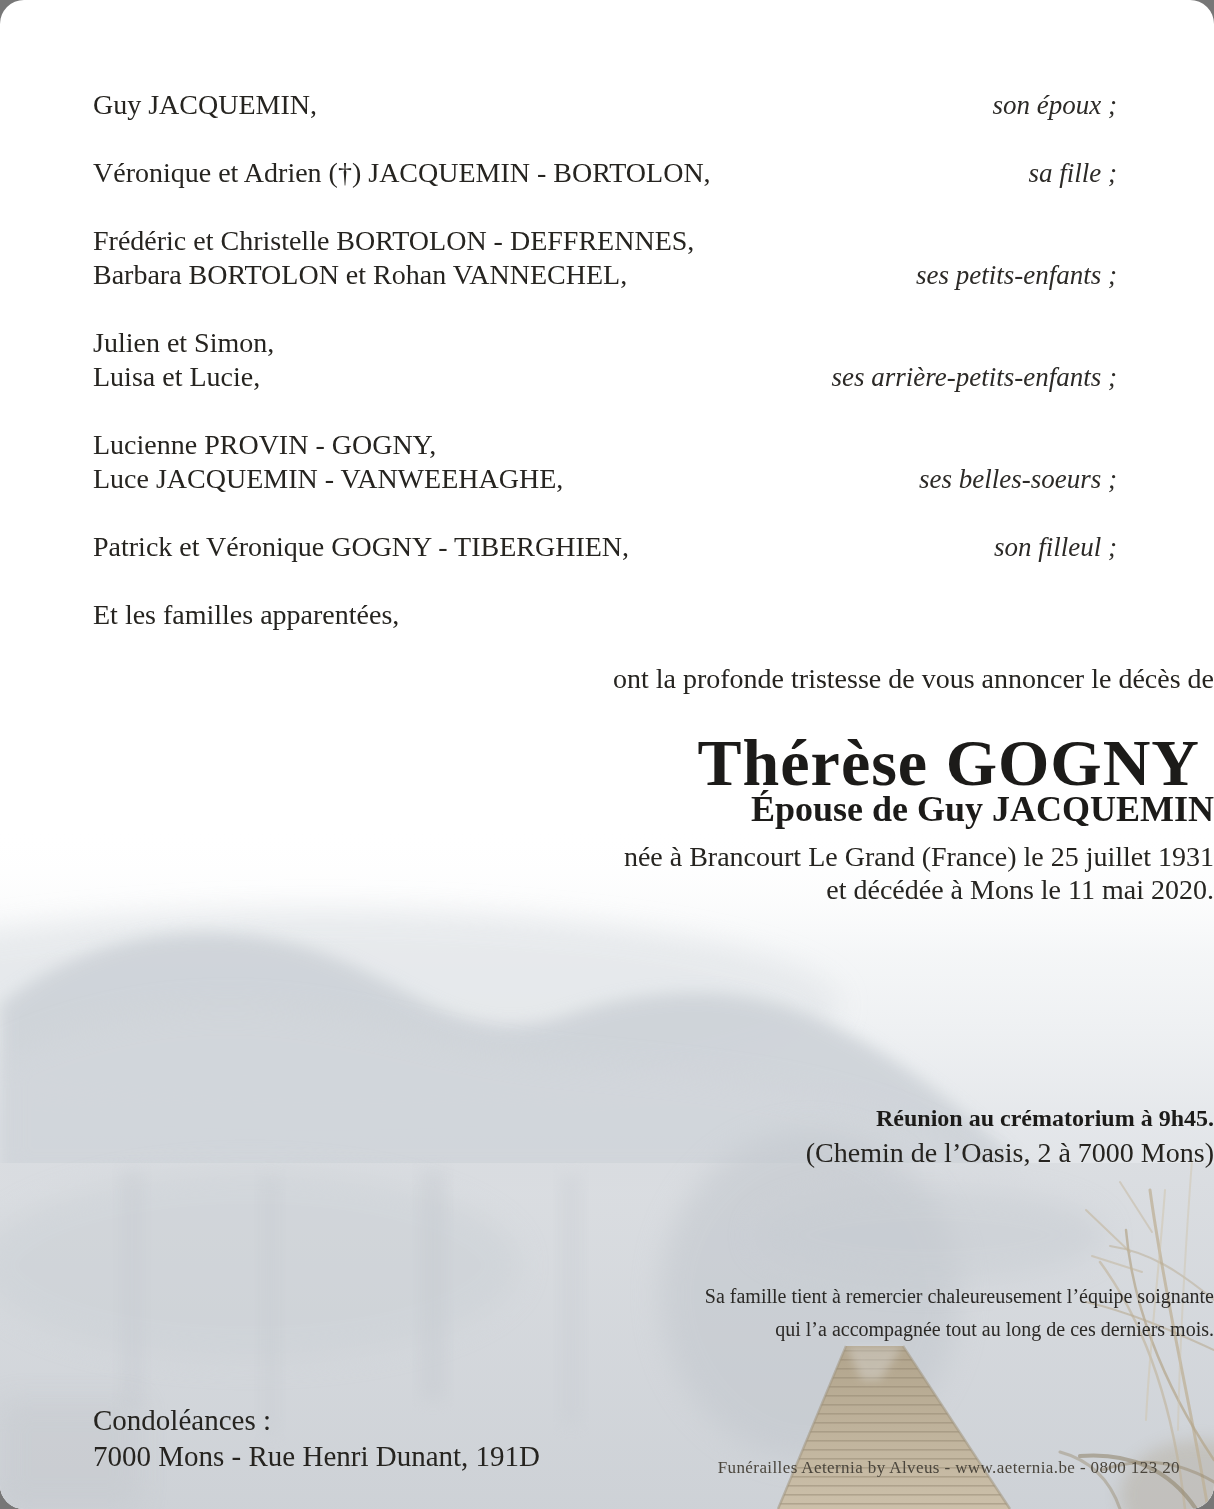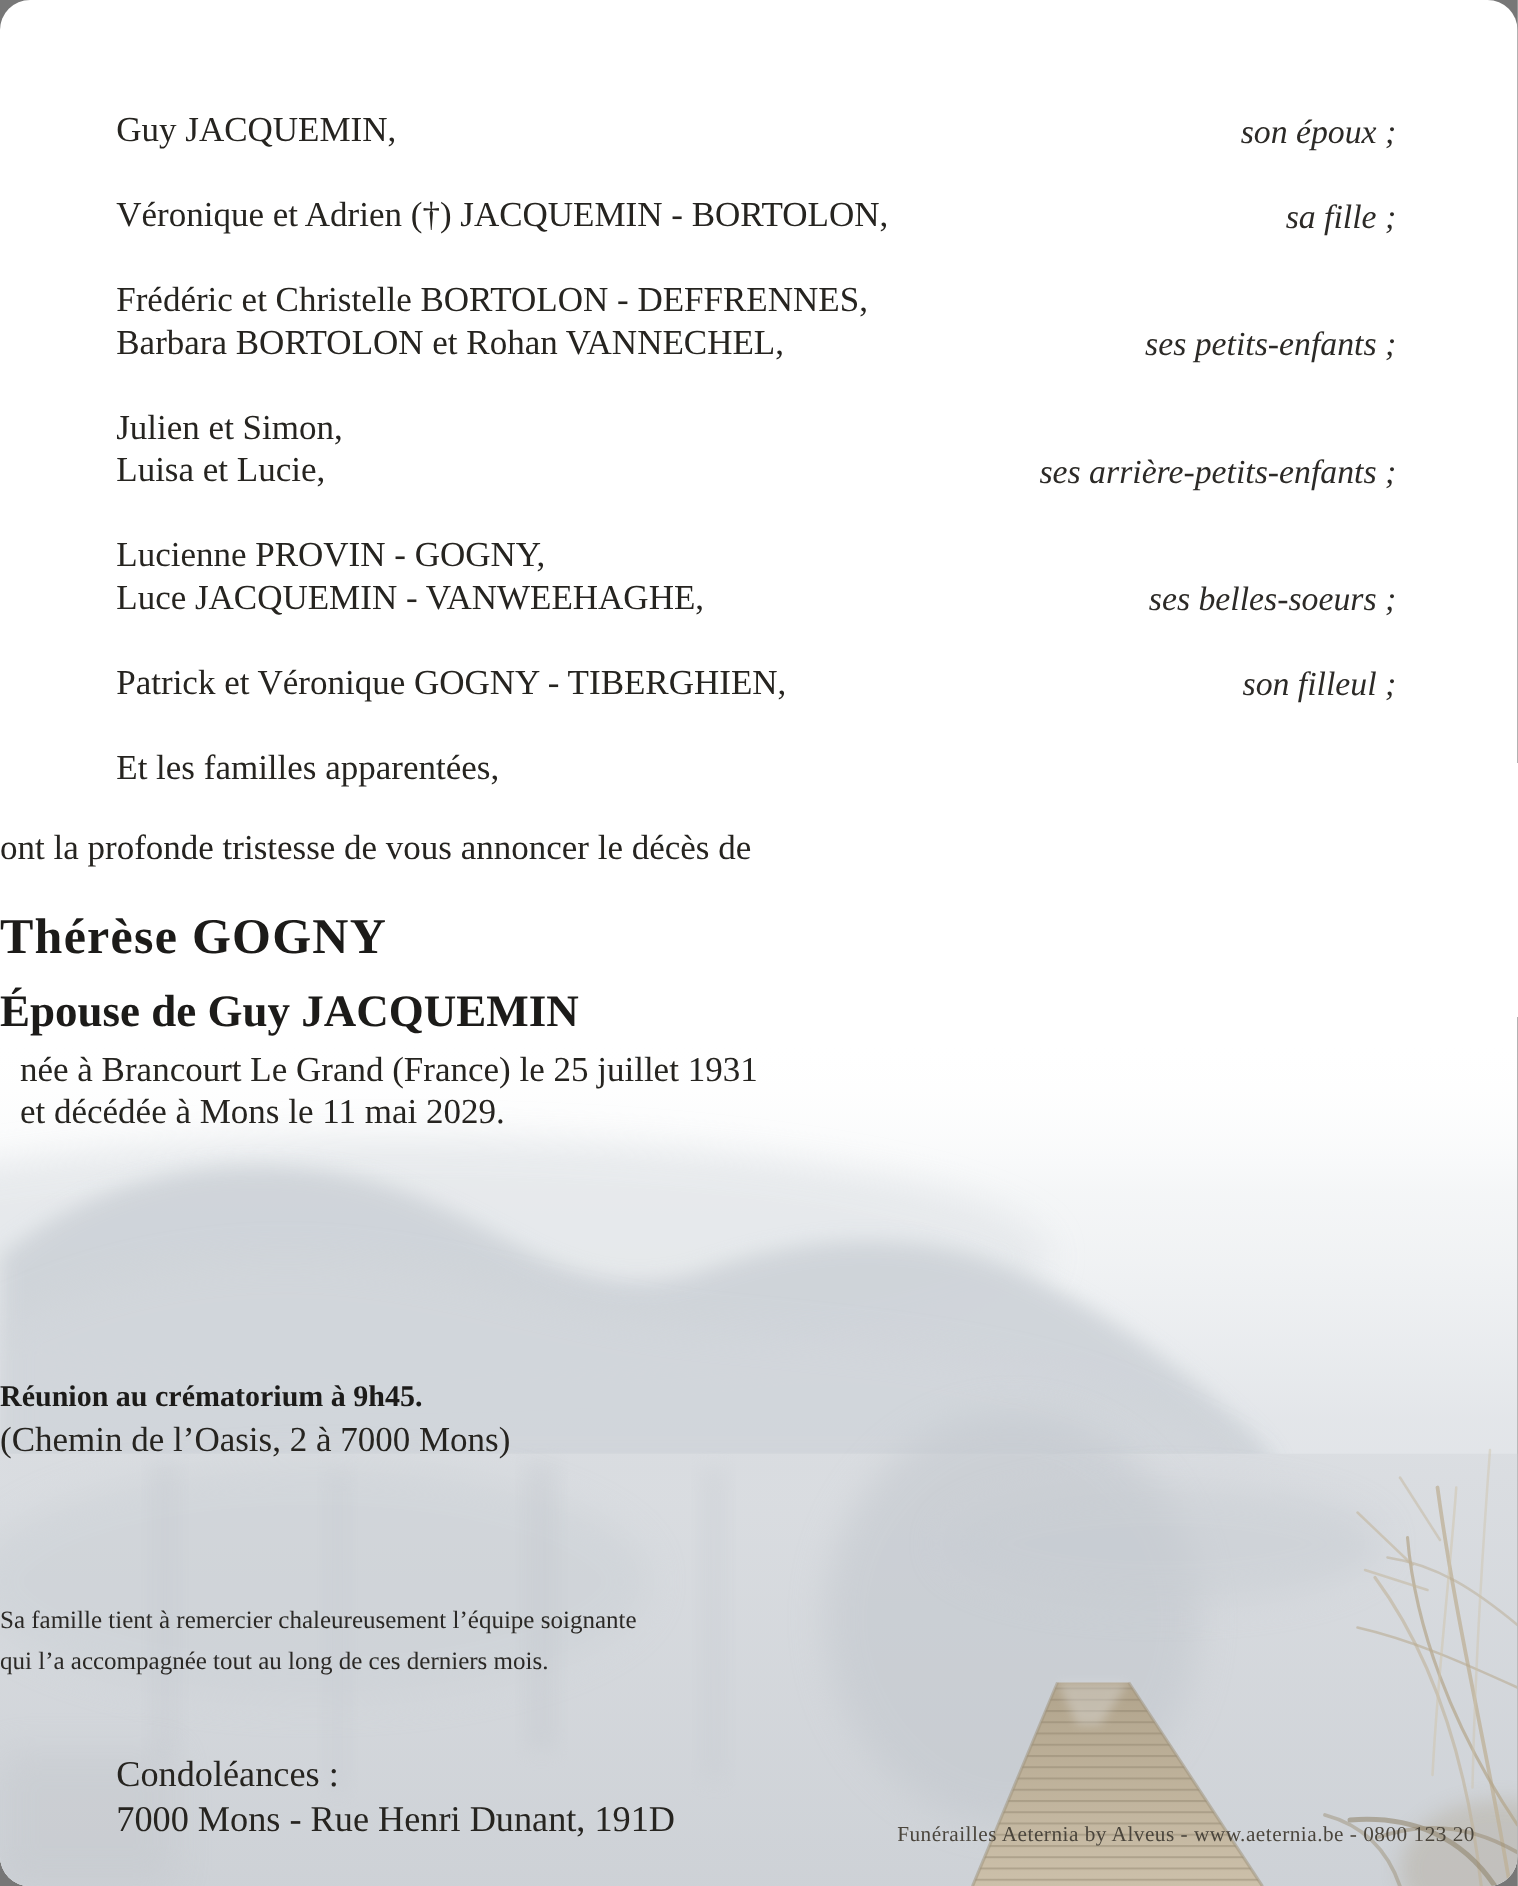--- a/index.html
+++ b/index.html
@@ -23,24 +23,24 @@
     display:flex;justify-content:space-between;align-items:flex-end;
     margin-bottom:34px;
   }
   .family-names{font-size:28px;line-height:34px;}
   .family-relation{
     font-style:italic;font-size:27px;line-height:34px;
     white-space:nowrap;color:#2c2a27;
   }
 
   
-  .cblock{position:absolute;left:0;right:0;text-align:left;}
+  .cblock{position:absolute;left:0;right:0;text-align:right;}
   .announce{top:662px;font-size:28px;line-height:34px;}
-  .deceased-name{top:714px;font-size:40px;line-height:70px;font-weight:bold;
-    letter-spacing:1px;margin:0;color:#1c1b19;}
+  .deceased-name{top:714px;font-size:66px;line-height:70px;font-weight:bold;
+    letter-spacing:1px;margin:14px;color:#1c1b19;}
   .spouse{top:786px;font-size:36px;line-height:46px;font-weight:bold;color:#1c1b19;}
   .birth{top:840px;font-size:28px;line-height:33px;margin-left:16px;}
   .ceremony{top:938px;font-size:28px;line-height:33px;}
   .ceremony .bold-line{font-size:30px;line-height:36px;font-weight:bold;color:#1c1b19;}
   .reunion{top:1100px;font-size:28px;line-height:34px;}
   .reunion .bold-line{font-size:24px;line-height:36px;font-weight:bold;color:#1c1b19;}
   .thanks{top:1280px;font-size:20px;line-height:33px;color:#2b2926;}
 
   .condolences{position:absolute;left:93px;top:1402px;font-size:29px;line-height:36px;}
   .footer{
@@ -183,21 +183,21 @@
       </div>
     </section>
 
     <div class="cblock announce">ont la profonde tristesse de vous annoncer le décès de</div>
 
     <h1 class="cblock deceased-name">Thérèse GOGNY</h1>
     <div class="cblock spouse">Épouse de Guy JACQUEMIN</div>
 
     <div class="cblock birth">
       <div>née à Brancourt Le Grand (France) le 25 juillet 1931</div>
-      <div>et décédée à Mons le 11 mai 2029.</div>
+      <div>et décédée à Mons le 11 mai 2020.</div>
     </div>
 
 
     <div class="cblock reunion">
       <div class="bold-line">Réunion au crématorium à 9h45.</div>
       <div>(Chemin de l’Oasis, 2 à 7000 Mons)</div>
     </div>
 
     <div class="cblock thanks">
       <div>Sa famille tient à remercier chaleureusement l’équipe soignante</div>

